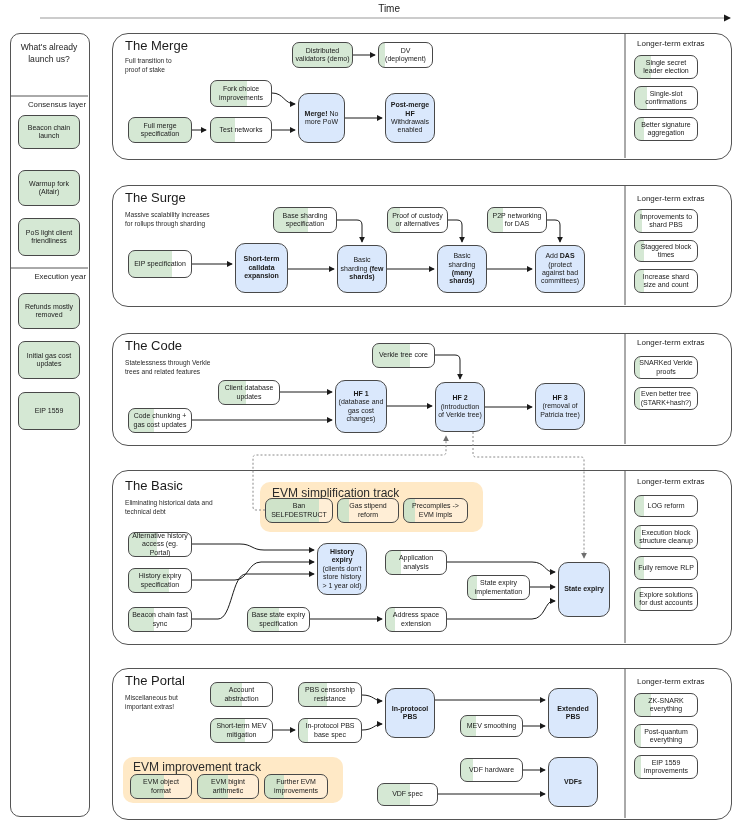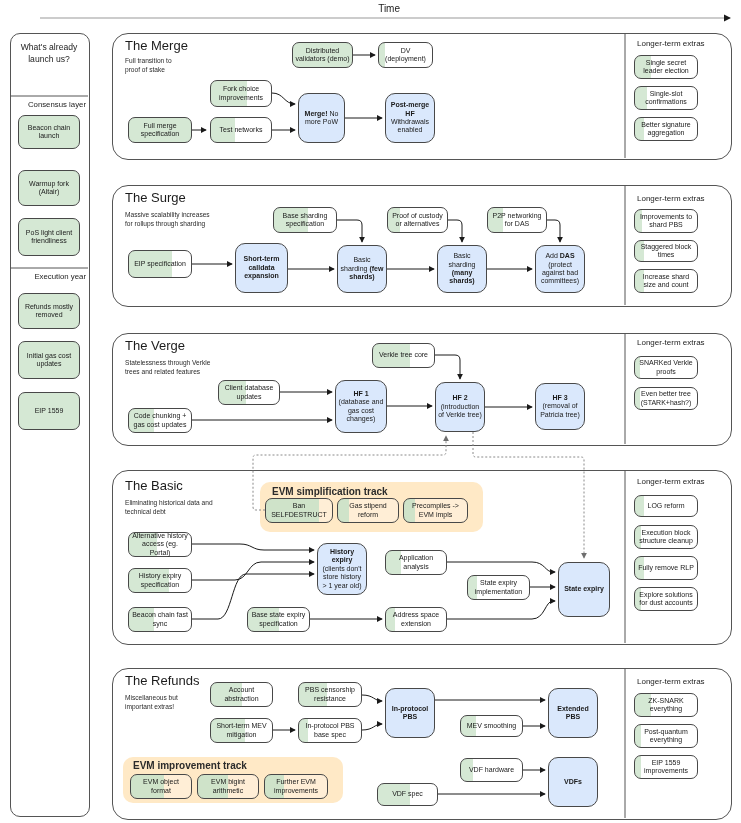--- a/index.html
+++ b/index.html
@@ -3,21 +3,21 @@
 <meta charset="utf-8">
 <style>
   html,body{margin:0;padding:0;background:#fff;}
   #canvas{position:relative;width:741px;height:823px;background:#fff;overflow:hidden;
           font-family:"Liberation Sans","DejaVu Sans",sans-serif;color:#1a1a1a;}
   .section{position:absolute;border:1px solid #555;border-radius:16px;background:#fff;}
   .sidebar{position:absolute;border:1px solid #555;border-radius:10px;background:#fff;}
   .sec-title{position:absolute;font-size:13px;color:#1c1c1c;}
   .sec-sub{position:absolute;font-size:6.6px;line-height:1.35;color:#2b2b2b;}
   .extras-title{position:absolute;font-size:8px;color:#1c1c1c;}
-  .track-label{position:absolute;font-size:10px;color:#2b2b2b;font-weight:bold;}
+  .track-label{position:absolute;font-size:12px;color:#2b2b2b;}
   .node{position:absolute;border:1px solid #484848;border-radius:7px;background:#fff;
         display:flex;align-items:center;justify-content:center;text-align:center;
         font-size:7px;line-height:1.2;padding:1px 2px;box-sizing:border-box;}
   .node b{font-weight:bold;}
   .prog{background:linear-gradient(90deg,#d5e8d4 var(--f,0%),#ffffff var(--f,0%));}
   .prog.y{background:linear-gradient(90deg,#cfe3c9 var(--f,0%),#ffeed6 var(--f,0%));}
   .blue{background:#dae8fc;border-radius:10px;font-size:7px;}
   .track{position:absolute;background:#ffe9c6;border:none;border-radius:10px;}
   .side-label{position:absolute;font-size:7.8px;text-align:right;color:#1c1c1c;}
   .side-title{position:absolute;font-size:8.6px;text-align:center;line-height:1.4;color:#1c1c1c;}
@@ -79,21 +79,21 @@
   <div class="node prog" style="--f:25%;left:487px;top:207px;width:60px;height:26px;">P2P networking for DAS</div>
   <div class="node blue" style="left:535px;top:245px;width:50px;height:48px;">
       <span><span>Add </span><b>DAS</b><span> (protect against bad committees)</span></span>
     </div>
   <div class="extras-title" style="left:637px;top:194px;">Longer-term extras</div>
   <div class="node prog" style="--f:12%;left:634px;top:209px;width:64px;height:24px;">Improvements to shard PBS</div>
   <div class="node prog" style="--f:15%;left:634px;top:240px;width:64px;height:22px;">Staggered block times</div>
   <div class="node prog" style="--f:15%;left:634px;top:269px;width:64px;height:24px;">Increase shard size and count</div>
 
   <div class="section" style="left:112px;top:333px;width:618px;height:111px;"></div>
-  <div class="sec-title" style="left:125px;top:338px;">The Verge</div>
+  <div class="sec-title" style="left:125px;top:338px;">The Code</div>
   <div class="sec-sub" style="left:125px;top:359px;width:88px;">Statelessness through Verkle trees and related features</div>
   <div class="node prog" style="--f:60%;left:372px;top:343px;width:63px;height:25px;">Verkle tree core</div>
   <div class="node prog" style="--f:45%;left:218px;top:380px;width:62px;height:25px;">Client database updates</div>
   <div class="node prog" style="--f:40%;left:128px;top:408px;width:64px;height:25px;">Code chunking + gas cost updates</div>
   <div class="node blue" style="left:335px;top:380px;width:52px;height:53px;">
       <span><b>HF 1</b><span> (database and gas cost changes)</span></span>
     </div>
   <div class="node blue" style="left:435px;top:382px;width:50px;height:50px;">
       <span><b>HF 2</b><span> (introduction of Verkle tree)</span></span>
     </div>
@@ -125,21 +125,21 @@
   <div class="node blue" style="left:558px;top:562px;width:52px;height:55px;">
       <span><b>State expiry</b></span>
     </div>
   <div class="extras-title" style="left:637px;top:477px;">Longer-term extras</div>
   <div class="node prog" style="--f:15%;left:634px;top:495px;width:64px;height:22px;">LOG reform</div>
   <div class="node prog" style="--f:10%;left:634px;top:525px;width:64px;height:24px;">Execution block structure cleanup</div>
   <div class="node prog" style="--f:15%;left:634px;top:556px;width:64px;height:24px;">Fully remove RLP</div>
   <div class="node prog" style="--f:10%;left:634px;top:587px;width:64px;height:24px;">Explore solutions for dust accounts</div>
 
   <div class="section" style="left:112px;top:668px;width:618px;height:150px;"></div>
-  <div class="sec-title" style="left:125px;top:673px;">The Refunds</div>
+  <div class="sec-title" style="left:125px;top:673px;">The Portal</div>
   <div class="sec-sub" style="left:125px;top:694px;width:80px;">Miscellaneous but important extras!</div>
   <div class="node prog" style="--f:50%;left:210px;top:682px;width:63px;height:25px;">Account abstraction</div>
   <div class="node prog" style="--f:45%;left:298px;top:682px;width:64px;height:25px;">PBS censorship resistance</div>
   <div class="node prog" style="--f:55%;left:210px;top:718px;width:63px;height:25px;">Short-term MEV mitigation</div>
   <div class="node prog" style="--f:15%;left:298px;top:718px;width:64px;height:25px;">In-protocol PBS base spec</div>
   <div class="node blue" style="left:385px;top:688px;width:50px;height:50px;">
       <span><b>In-protocol PBS</b></span>
     </div>
   <div class="node prog" style="--f:25%;left:460px;top:715px;width:63px;height:22px;">MEV smoothing</div>
   <div class="node blue" style="left:548px;top:688px;width:50px;height:50px;">

